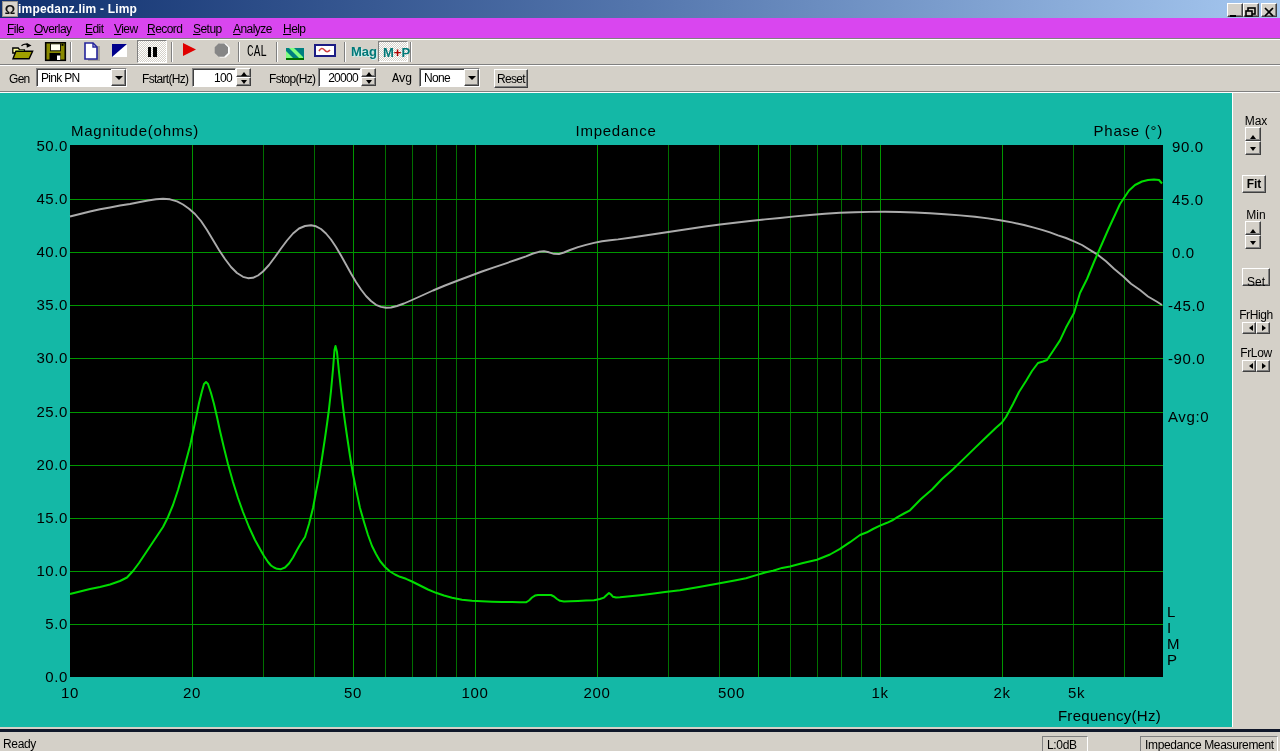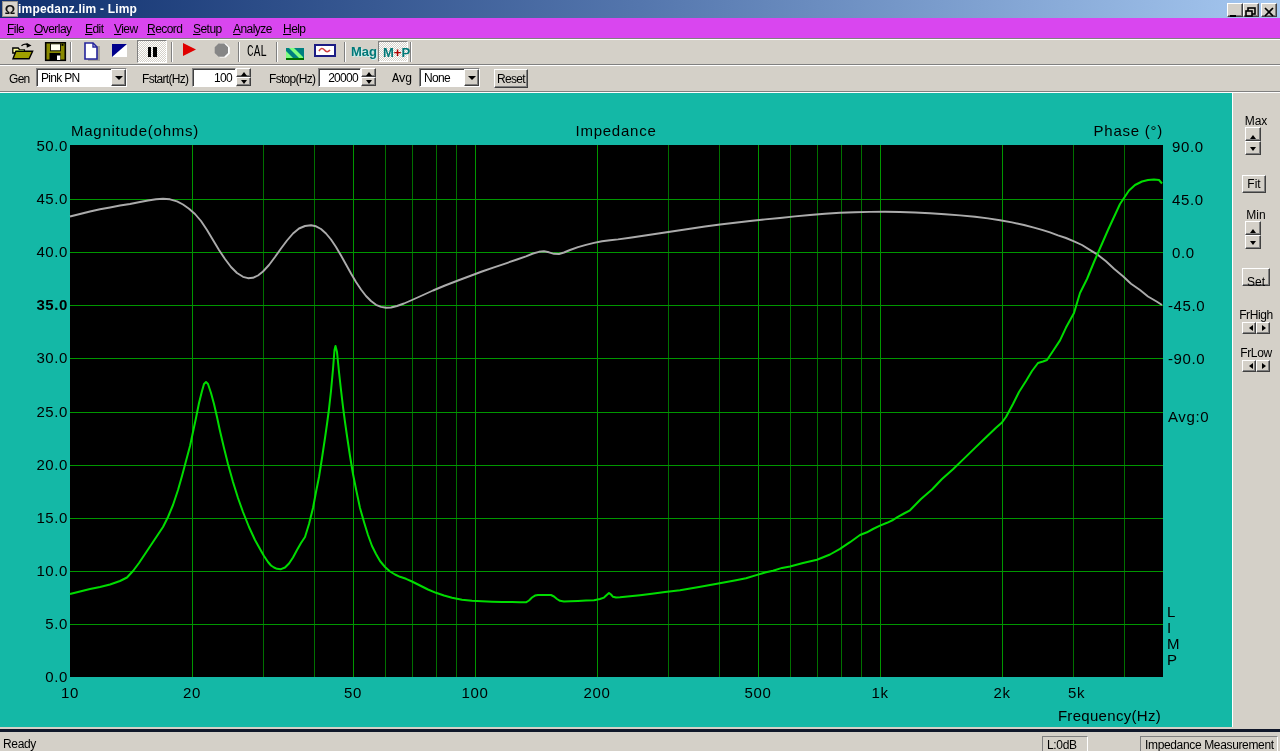--- a/index.html
+++ b/index.html
@@ -196,56 +196,56 @@
   <path d="M192.5 145V677 M353.5 145V677 M475.5 145V677 M597.5 145V677 M758.5 145V677 M880.5 145V677 M1002.5 145V677 M70 624.5H1163 M70 571.5H1163 M70 518.5H1163 M70 465.5H1163 M70 412.5H1163 M70 358.5H1163 M70 305.5H1163 M70 252.5H1163 M70 199.5H1163" stroke="#009600" fill="none" stroke-width="1" shape-rendering="crispEdges"></path>
   <polyline points="70.0,216.5 80.0,214.0 90.0,211.5 100.0,209.3 110.0,207.5 120.0,205.5 130.0,204.0 140.0,202.0 148.0,200.5 156.0,199.2 163.0,198.7 170.0,199.3 177.0,201.3 183.0,204.5 189.0,208.8 195.0,214.0 201.0,221.0 207.0,230.0 213.0,240.0 219.0,250.0 225.0,259.0 231.0,267.0 237.0,273.0 243.0,276.8 248.0,278.2 253.0,277.8 258.0,275.5 263.0,271.5 269.0,265.0 275.0,257.0 281.0,248.5 287.0,240.5 293.0,233.5 299.0,228.5 305.0,226.0 311.0,225.3 316.0,226.3 321.0,229.0 326.0,233.5 331.0,239.5 336.0,247.0 341.0,255.5 346.0,264.5 351.0,273.5 356.0,282.0 361.0,289.5 366.0,296.0 371.0,301.0 376.0,304.8 381.0,306.9 386.0,307.8 391.0,307.5 397.0,306.0 404.0,303.5 412.0,300.0 422.0,295.5 433.0,290.5 445.0,285.5 458.0,280.5 470.0,276.0 482.0,271.5 494.0,267.3 506.0,263.3 517.0,259.5 526.0,256.3 533.0,253.5 539.0,251.8 544.0,251.3 549.0,252.3 554.0,253.8 559.0,254.0 564.0,252.5 570.0,250.0 578.0,247.2 586.0,244.8 594.0,242.9 602.0,241.3 610.0,240.2 618.0,239.4 630.0,237.8 645.0,235.5 660.0,233.2 675.0,231.0 690.0,228.7 705.0,226.5 720.0,224.5 735.0,222.7 750.0,221.0 765.0,219.4 780.0,218.0 795.0,216.4 810.0,215.0 825.0,213.8 840.0,212.8 855.0,212.2 870.0,211.9 885.0,211.8 900.0,212.0 915.0,212.5 930.0,213.2 945.0,214.2 960.0,215.4 975.0,216.8 988.0,218.4 1000.0,220.2 1012.0,222.4 1024.0,225.0 1034.0,227.6 1042.0,229.8 1050.0,232.4 1058.0,235.3 1066.0,238.0 1074.0,241.3 1082.0,245.0 1091.0,250.6 1098.0,254.9 1106.0,261.3 1114.0,268.7 1123.0,276.2 1131.0,283.7 1140.0,290.1 1148.0,296.5 1157.0,301.8 1162.0,305.0" fill="none" stroke="#ababab" stroke-width="1.9" stroke-linejoin="round"></polyline>
   <polyline points="70.0,594.0 80.0,591.5 90.0,589.0 100.0,587.0 110.0,584.5 120.0,581.0 127.0,577.5 133.0,571.0 139.0,563.0 145.0,554.0 151.0,545.0 157.0,536.0 163.0,527.0 168.0,517.0 173.0,505.0 178.0,490.0 182.0,476.0 186.0,461.0 190.0,446.0 193.0,432.0 196.0,418.0 199.0,403.0 202.0,391.0 204.0,384.0 206.0,382.0 208.0,384.0 211.0,393.0 214.0,404.0 217.0,417.0 220.0,431.0 224.0,448.0 228.0,464.0 233.0,482.0 238.0,498.0 243.0,512.0 249.0,527.0 255.0,540.0 260.0,549.0 264.0,556.0 268.0,562.0 268.0,562.0 271.0,565.5 274.0,567.5 277.0,568.8 281.0,569.2 285.0,567.5 289.0,563.5 293.0,557.5 297.0,550.0 301.0,543.0 305.0,537.0 309.0,524.0 313.0,508.0 316.0,492.0 319.0,477.0 322.0,458.0 325.0,438.0 327.0,424.0 329.0,409.0 331.0,391.0 333.0,369.0 334.5,350.0 335.5,346.0 337.0,352.0 339.0,372.0 341.0,390.0 343.0,407.0 345.0,422.0 347.0,436.0 350.0,456.0 353.0,474.0 356.0,489.0 360.0,508.0 364.0,522.0 368.0,535.0 372.0,546.0 376.0,554.0 380.0,561.0 385.0,567.0 390.0,571.5 395.0,574.5 400.0,576.8 406.0,578.8 412.0,581.5 420.0,585.5 428.0,589.5 436.0,592.8 444.0,595.5 452.0,597.8 462.0,599.8 472.0,600.8 482.0,601.3 492.0,601.7 502.0,602.0 512.0,602.1 520.0,602.2 526.0,602.3 529.0,600.5 532.0,597.5 535.0,595.6 538.0,595.0 551.0,595.0 554.0,596.5 557.0,599.0 560.0,600.8 564.0,601.4 570.0,601.3 578.0,601.0 586.0,600.6 594.0,600.2 600.0,599.0 604.0,597.6 607.0,594.8 609.0,593.0 611.0,594.5 613.0,596.8 616.0,597.4 620.0,597.2 630.0,596.3 640.0,595.2 652.0,593.8 665.0,592.0 680.0,590.3 699.0,586.9 717.0,583.7 736.0,580.3 746.0,578.3 758.0,574.6 766.0,572.3 773.0,570.7 782.0,567.9 790.0,566.5 803.0,563.0 817.0,559.8 830.0,554.5 840.0,548.8 850.0,542.2 860.0,535.0 867.0,532.3 873.0,529.0 880.0,525.6 887.0,522.8 893.0,520.0 897.0,517.3 904.0,513.5 910.0,510.3 921.0,499.0 932.0,489.5 942.0,479.0 953.0,469.2 964.0,458.6 975.0,447.9 985.0,438.3 996.0,427.7 1002.0,422.4 1006.0,417.0 1013.0,404.0 1019.0,392.0 1026.0,381.0 1032.0,371.0 1038.0,363.0 1043.0,361.5 1047.0,360.0 1053.0,351.0 1060.0,340.4 1066.0,327.6 1074.0,313.0 1080.0,293.0 1087.0,279.0 1094.0,262.0 1101.0,246.0 1108.0,230.0 1114.0,217.0 1120.0,204.0 1124.0,198.0 1129.0,190.5 1135.0,185.0 1142.0,181.5 1148.0,180.0 1154.0,179.5 1159.0,180.0 1162.0,183.5" fill="none" stroke="#00dc00" stroke-width="2" stroke-linejoin="round"></polyline>
   </svg>
   <div class="plbl" style="left:71px;top:29px;">Magnitude(ohms)</div>
   <div class="plbl" style="left:536px;top:29px;width:160px;text-align:center;">Impedance</div>
   <div class="plbl" style="left:1001px;top:29px;width:162px;text-align:right;">Phase (°)</div>
   <div class="axnum" style="left:18px;top:44px;width:50px;text-align:right;">50.0</div>
   <div class="axnum" style="left:18px;top:97px;width:50px;text-align:right;">45.0</div>
   <div class="axnum" style="left:18px;top:150px;width:50px;text-align:right;">40.0</div>
-  <div class="axnum" style="left:18px;top:203px;width:50px;text-align:right;font-weight:bold;">35.0</div>
+  <div class="axnum" style="left:18px;top:203px;width:50px;text-align:right;">35.0</div>
   <div class="axnum" style="left:18px;top:256px;width:50px;text-align:right;">30.0</div>
   <div class="axnum" style="left:18px;top:310px;width:50px;text-align:right;">25.0</div>
   <div class="axnum" style="left:18px;top:363px;width:50px;text-align:right;">20.0</div>
   <div class="axnum" style="left:18px;top:416px;width:50px;text-align:right;">15.0</div>
   <div class="axnum" style="left:18px;top:469px;width:50px;text-align:right;">10.0</div>
   <div class="axnum" style="left:18px;top:522px;width:50px;text-align:right;">5.0</div>
   <div class="axnum" style="left:18px;top:575px;width:50px;text-align:right;">0.0</div>
   <div class="axnum" style="left:1172px;top:45px;">90.0</div>
   <div class="axnum" style="left:1172px;top:98px;">45.0</div>
   <div class="axnum" style="left:1172px;top:151px;">0.0</div>
   <div class="axnum" style="left:1168px;top:204px;">-45.0</div>
   <div class="axnum" style="left:1168px;top:257px;">-90.0</div>
   <div class="axnum" style="left:1168px;top:315px;">Avg:0</div>
   <div class="axnum" style="left:30px;top:591px;width:80px;text-align:center;">10</div>
   <div class="axnum" style="left:152px;top:591px;width:80px;text-align:center;">20</div>
   <div class="axnum" style="left:313px;top:591px;width:80px;text-align:center;">50</div>
   <div class="axnum" style="left:435px;top:591px;width:80px;text-align:center;">100</div>
   <div class="axnum" style="left:557px;top:591px;width:80px;text-align:center;">200</div>
-  <div class="axnum" style="left:718px;top:591px;width:80px;text-align:center;">500</div>
+  <div class="axnum" style="left:718px;top:591px;width:80px;">500</div>
   <div class="axnum" style="left:840px;top:591px;width:80px;text-align:center;">1k</div>
   <div class="axnum" style="left:962px;top:591px;width:80px;text-align:center;">2k</div>
   <div class="axnum" style="left:1068px;top:591px;width:80px;">5k</div>
   <div class="axnum" style="left:1001px;top:614px;width:160px;text-align:right;letter-spacing:0.3px;">Frequency(Hz)</div>
   <div class="axnum" style="left:1167px;top:511px;line-height:16px;">L<br>I<br>M<br>P</div>
 </div>
 
 <div id="rpanel">
   <div style="position:absolute;left:0;top:21px;width:46px;text-align:center;">Max</div>
   <div class="btn" style="left:12px;top:34px;width:16px;height:14px;">
       <span class="arr-u" style="left:4px;top:4px;"></span>
     </div>
   <div class="btn" style="left:12px;top:48px;width:16px;height:14px;">
       <span class="arr-d" style="left:4px;top:5px;"></span>
     </div>
-  <div class="btn" style="left:9px;top:82px;width:24px;height:18px;padding-top:1px;">Fit</div>
+  <div class="btn" style="left:9px;top:82px;width:24px;height:18px;padding-top:1px;font-weight:bold;">Fit</div>
   <div style="position:absolute;left:0;top:115px;width:46px;text-align:center;">Min</div>
   <div class="btn" style="left:12px;top:128px;width:16px;height:14px;">
       <span class="arr-u" style="left:4px;top:4px;"></span>
     </div>
   <div class="btn" style="left:12px;top:142px;width:16px;height:14px;">
       <span class="arr-d" style="left:4px;top:5px;"></span>
     </div>
   <div class="btn" style="left:9px;top:175px;width:28px;height:18px;padding-top:6px;">Set</div>
   <div style="position:absolute;left:0;top:215px;width:46px;text-align:center;letter-spacing:-0.4px;">FrHigh</div>
   <div class="btn" style="left:9px;top:229px;width:14px;height:12px;">

